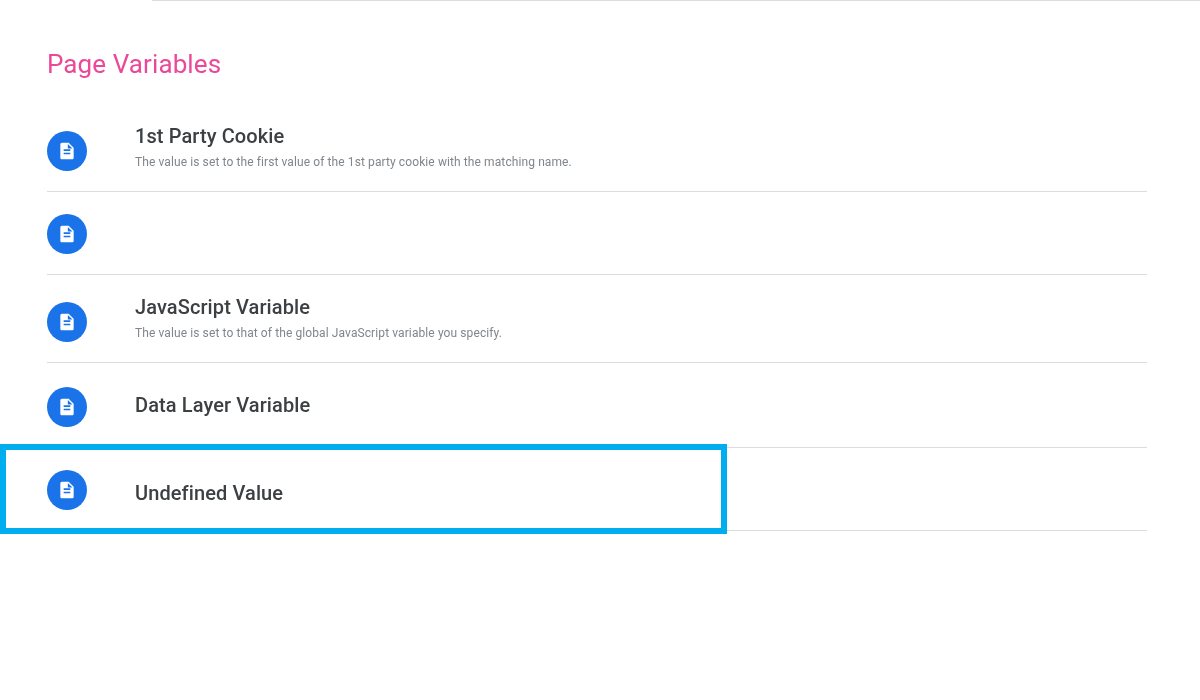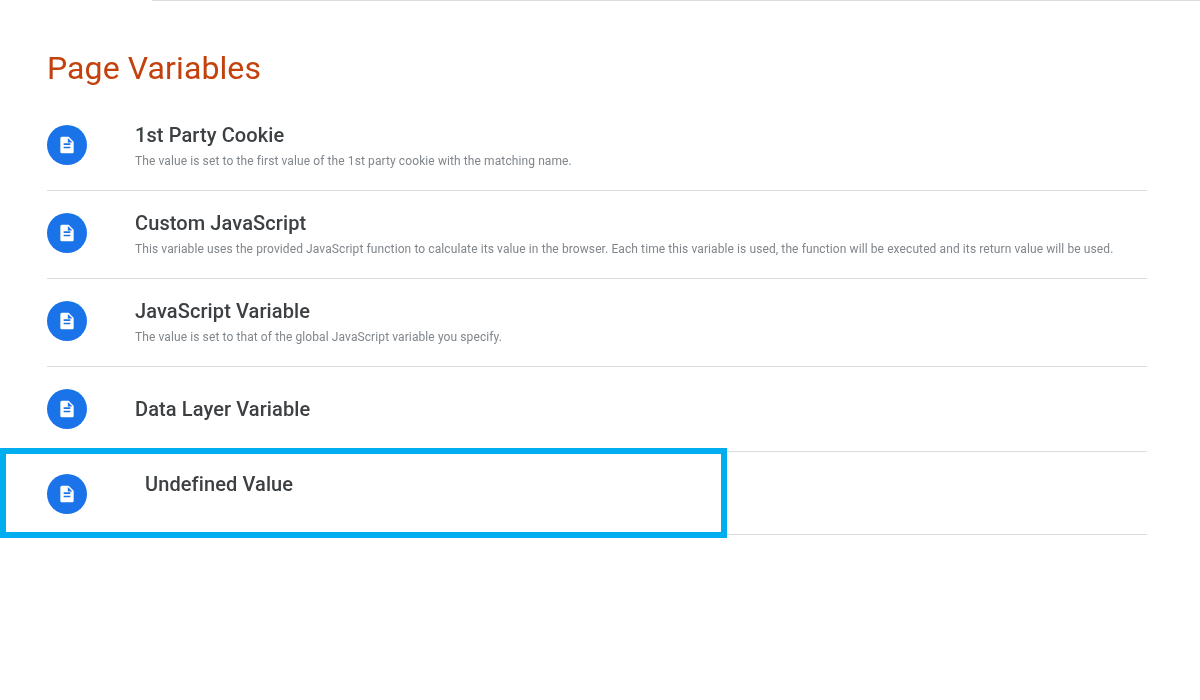--- a/index.html
+++ b/index.html
@@ -17,33 +17,33 @@
     .container {
       padding-left: 47px;
       padding-top: 0;
     }
     .top-divider {
       margin-left: 105px;
       border-top: 1px solid #dadce0;
       margin-bottom: 48px;
     }
     .section-title {
-      font-size: 32px;
-      color: #c2410c;
+      font-size: 26px;
+      color: #ec4899;
       font-weight: 400;
-      margin-bottom: 26px;
+      margin-bottom: 35px;
       letter-spacing: 0.1px;
     }
     .variable-list {
       display: flex;
       flex-direction: column;
     }
     .variable-item {
       display: flex;
-      align-items: flex-start;
+      align-items: flex-end;
       padding: 20px 0 20px 0;
       border-bottom: 1px solid #dadce0;
       cursor: pointer;
       width: 1100px;
       margin-left: 0;
     }
     .variable-item:first-child {
       padding-top: 10px;
     }
     .icon-wrapper {
@@ -75,21 +75,20 @@
       letter-spacing: 0.1px;
     }
     .variable-description {
       font-size: 12px;
       color: #80868b;
       line-height: 1.5;
       letter-spacing: 0.1px;
     }
     .highlighted-item {
       position: relative;
-      gap: 10px;
     }
     .highlight-box {
       position: absolute;
       left: -47px;
       right: 420px;
       top: -4px;
       bottom: -4px;
       border: 6px solid #00aeef;
       pointer-events: none;
       z-index: 10;
@@ -119,24 +118,20 @@
         <div class="variable-description">The value is set to the first value of the 1st party cookie with the matching name.</div>
       </div>
     </div>
 
     <div class="variable-item">
       <div class="icon-wrapper">
         <svg viewBox="0 0 24 24">
             <path d="M14 2H6c-1.1 0-2 .9-2 2v16c0 1.1.9 2 2 2h12c1.1 0 2-.9 2-2V8l-6-6zm2 14H8v-2h8v2zm0-4H8v-2h8v2zm-3-5V3.5L18.5 9H13z"></path>
           </svg>
       </div>
-      <div class="variable-content">
-        <div class="variable-title">Custom JavaScript</div>
-        <div class="variable-description">This variable uses the provided JavaScript function to calculate its value in the browser. Each time this variable is used, the function will be executed and its return value will be used.</div>
-      </div>
     </div>
 
     <div class="variable-item">
       <div class="icon-wrapper">
         <svg viewBox="0 0 24 24">
             <path d="M14 2H6c-1.1 0-2 .9-2 2v16c0 1.1.9 2 2 2h12c1.1 0 2-.9 2-2V8l-6-6zm2 14H8v-2h8v2zm0-4H8v-2h8v2zm-3-5V3.5L18.5 9H13z"></path>
           </svg>
       </div>
       <div class="variable-content">
         <div class="variable-title">JavaScript Variable</div>

